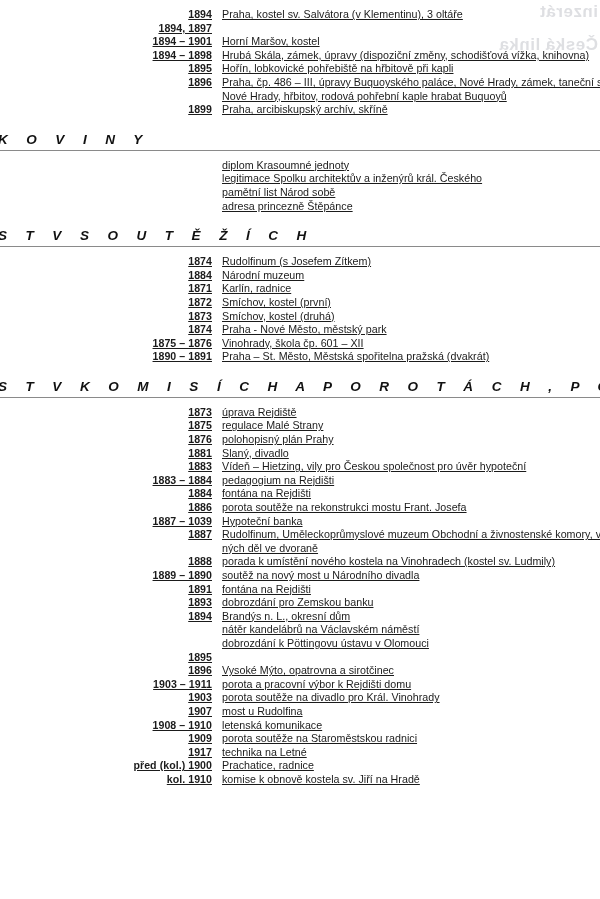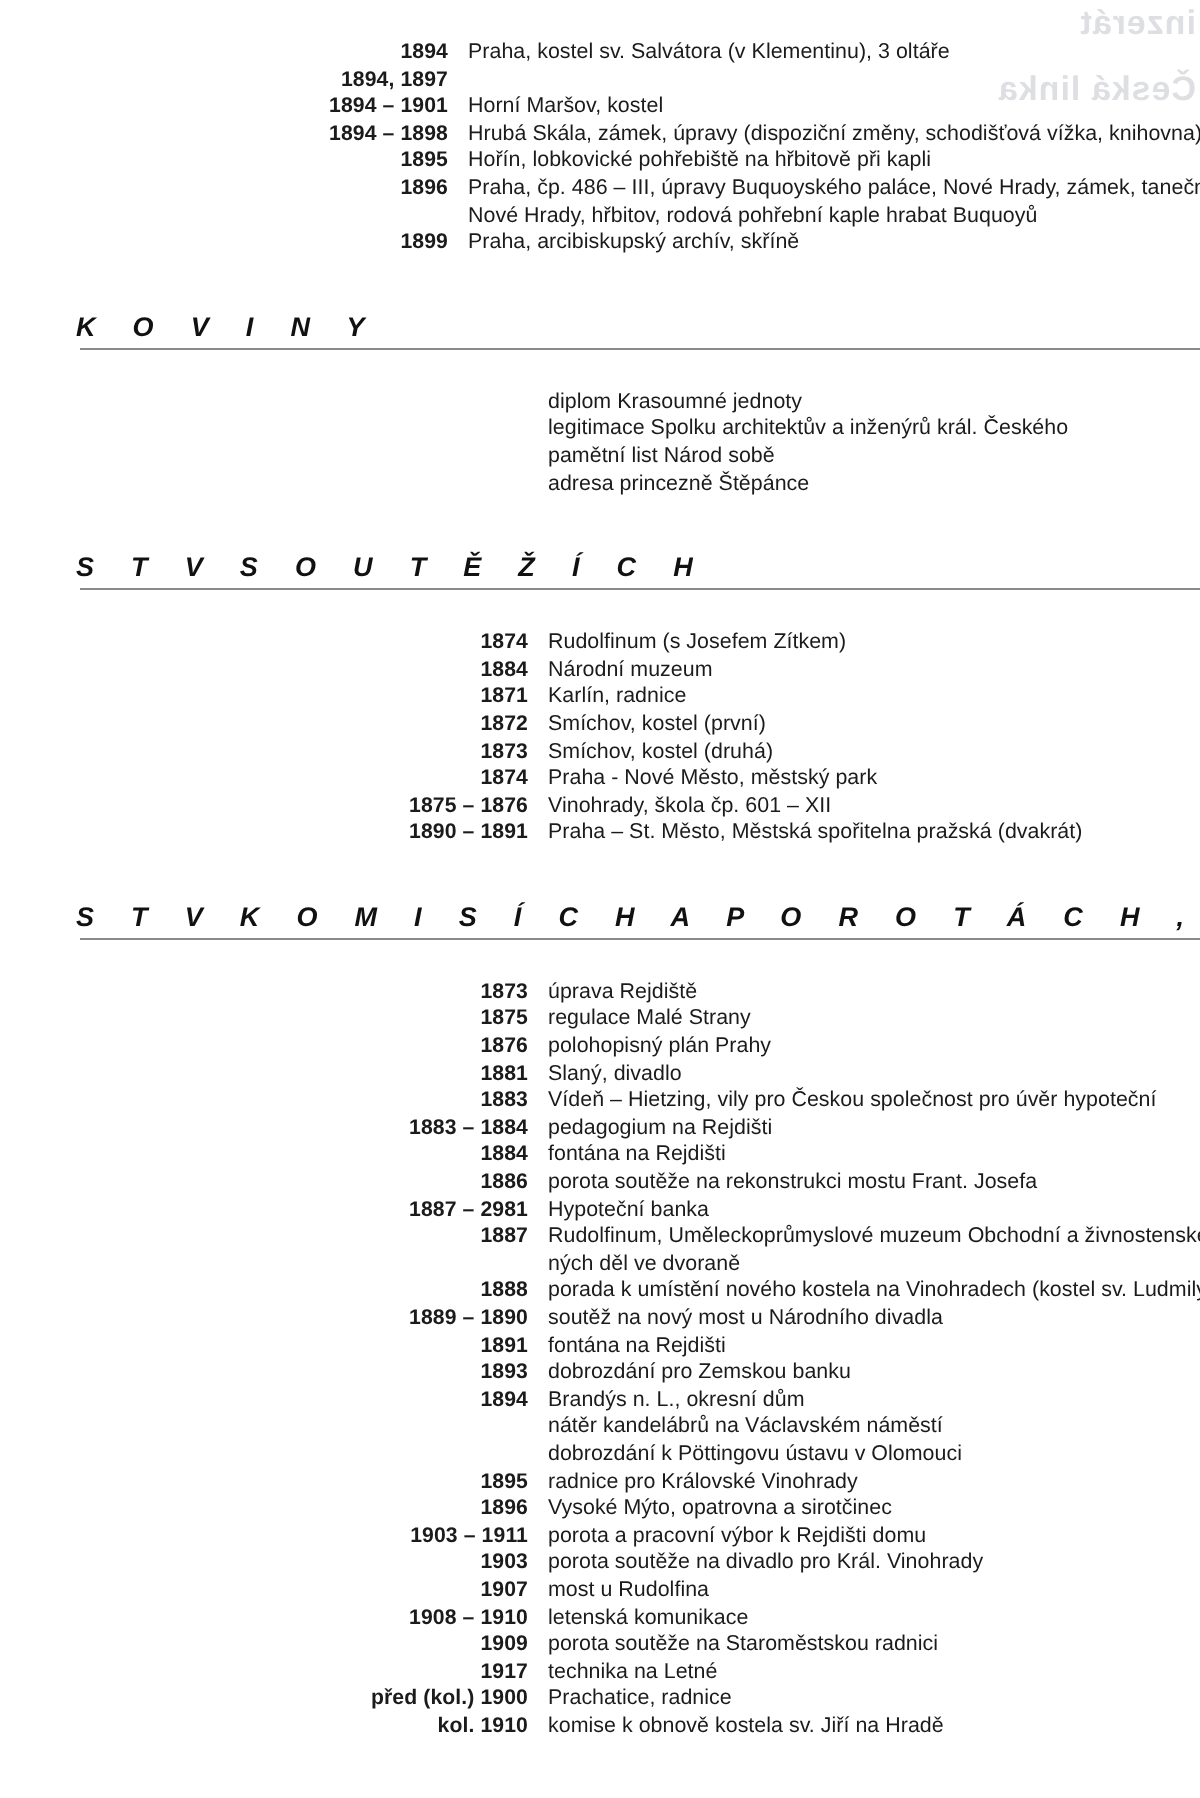--- a/index.html
+++ b/index.html
@@ -44,21 +44,20 @@
 
   .page {
     position: relative;
     width: 600px;
     padding: 0;
   }
 
   
   .section {
     position: relative;
-    padding-left: 40px;
   }
   .section-head {
     font-family: "Liberation Sans", sans-serif;
     font-style: italic;
     font-weight: bold;
     font-size: 13.5px;
     letter-spacing: 7.4px;
     color: #111111;
     white-space: nowrap;
     padding-left: 0px;
@@ -67,22 +66,23 @@
   }
   .section-rule {
     height: 1px;
     background: #8a8a8a;
     width: 600px;
     margin: 2px 0 0 0;
   }
 
   
   .rows {
-    margin: 12px;
+    margin: 0;
     padding: 0;
+    text-decoration: underline;
   }
   .row {
     display: flex;
     align-items: flex-start;
     line-height: 13.6px;
     min-height: 13.6px;
   }
   .year {
     flex: 0 0 auto;
     width: 212px;
@@ -253,21 +253,21 @@
           </div>
           <div class="row">
             <div class="year">1884</div>
             <div class="desc">fontána na Rejdišti</div>
           </div>
           <div class="row">
             <div class="year">1886</div>
             <div class="desc">porota soutěže na rekonstrukci mostu Frant. Josefa</div>
           </div>
           <div class="row">
-            <div class="year">1887 – 2981</div>
+            <div class="year">1887 – 1039</div>
             <div class="desc">Hypoteční banka</div>
           </div>
           <div class="row">
             <div class="year">1887</div>
             <div class="desc">Rudolfinum, Uměleckoprůmyslové muzeum Obchodní a živnostenské komory, vystave</div>
           </div>
           <div class="row">
             <div class="year"></div>
             <div class="desc cont">ných děl ve dvoraně</div>
           </div>
@@ -294,21 +294,20 @@
           <div class="row">
             <div class="year"></div>
             <div class="desc cont">nátěr kandelábrů na Václavském náměstí</div>
           </div>
           <div class="row">
             <div class="year"></div>
             <div class="desc cont">dobrozdání k Pöttingovu ústavu v Olomouci</div>
           </div>
           <div class="row">
             <div class="year">1895</div>
-            <div class="desc">radnice pro Královské Vinohrady</div>
           </div>
           <div class="row">
             <div class="year">1896</div>
             <div class="desc">Vysoké Mýto, opatrovna a sirotčinec</div>
           </div>
           <div class="row">
             <div class="year">1903 – 1911</div>
             <div class="desc">porota a pracovní výbor k Rejdišti domu</div>
           </div>
           <div class="row">

